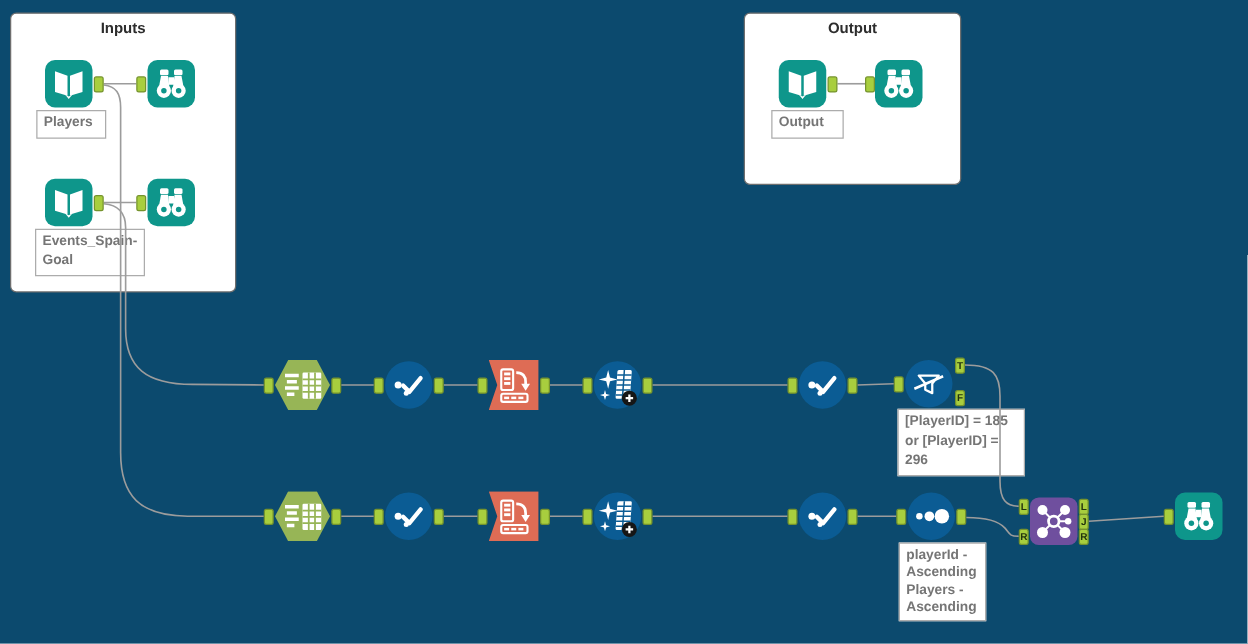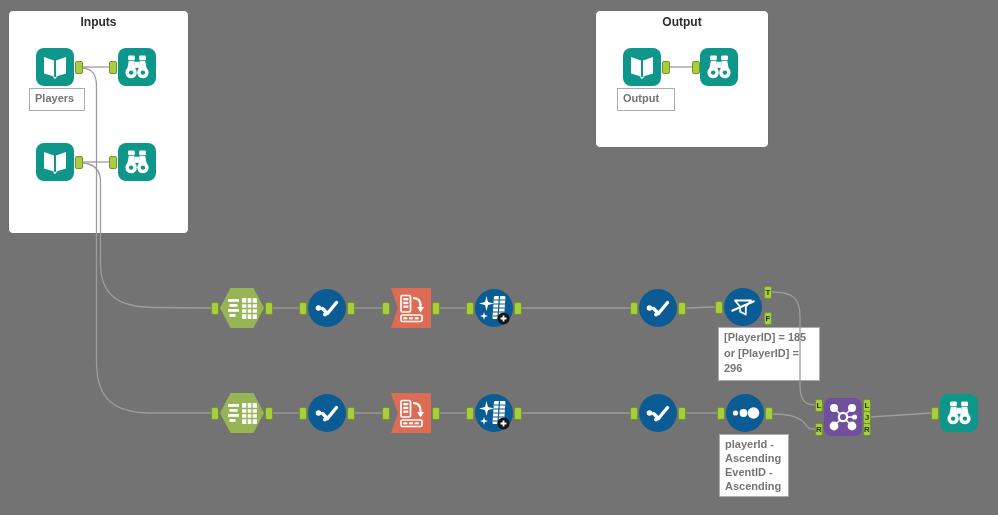--- a/index.html
+++ b/index.html
@@ -1,16 +1,16 @@
 <!DOCTYPE html>
 <html><head>
 <meta charset="utf-8">
 <style>
   html,body{margin:0;padding:0;background:#fff;}
-  #canvas{position:relative;width:998px;height:515px;background:#737373;overflow:hidden;
+  #canvas{position:relative;width:998px;height:515px;background:#0c4a6e;overflow:hidden;
           font-family:"Liberation Sans",sans-serif;}
   .container{position:absolute;border:1.5px solid #6e6e6e;border-radius:5px;background:#fff;z-index:1;}
   .container-title{position:absolute;top:4px;left:0;width:100%;text-align:center;
           font-size:12px;font-weight:600;color:#2d2d2d;}
   .label-box{position:absolute;background:#fff;border:1px solid #acacac;color:#757575;
           font-size:11px;font-weight:600;line-height:15px;padding:2px 5px;white-space:pre;
           overflow:hidden;z-index:2;}
   #wires{position:absolute;left:0;top:0;z-index:3;pointer-events:none;}
   #wires path{pointer-events:stroke;}
   .wire{fill:none;stroke:#9c9c9c;stroke-width:1.3px;}
@@ -130,27 +130,29 @@
 <div id="canvas">
 
   <div class="container" style="left:8px;top:10px;width:179px;height:222px">
     <div class="container-title">Inputs</div>
   </div>
   <div class="container" style="left:595px;top:10px;width:172px;height:136px">
     <div class="container-title">Output</div>
   </div>
 
   <div class="label-box" style="left:29px;top:88px;width:44px;height:17px">Players</div>
+  <div class="label-box" style="left:28px;top:183px;width:76px;height:32px">Events_Spain-
+Goal</div>
   <div class="label-box" style="left:617px;top:88px;width:46px;height:17px">Output</div>
   <div class="label-box ann" style="left:718px;top:327px;width:90px;height:48px;line-height:15.5px">[PlayerID] = 185
 or [PlayerID] =
 296</div>
   <div class="label-box ann" style="left:719px;top:434px;width:58px;height:57px;line-height:14px">playerId -
 Ascending
-EventID -
+Players -
 Ascending</div>
 
   <svg id="wires" width="998" height="515" viewBox="0 0 998 515">
     <path class="wire" d="M83 67 H109"></path>
     <path class="wire" d="M83 162 H109"></path>
     <path class="wire" d="M670 67 H692"></path>
     <path class="wire" d="M83 68 C93 69 96.5 75 96.5 86 V362 C96.5 397 112 412.5 150 413 H211"></path>
     <path class="wire" d="M83 163 C95 164 100.5 170 100.5 182 V263 C100.5 294 117 307.5 154 307.5 L211 308"></path>
     <path class="wire" d="M273 308 H299"></path>
     <path class="wire" d="M355 308 H382"></path>

